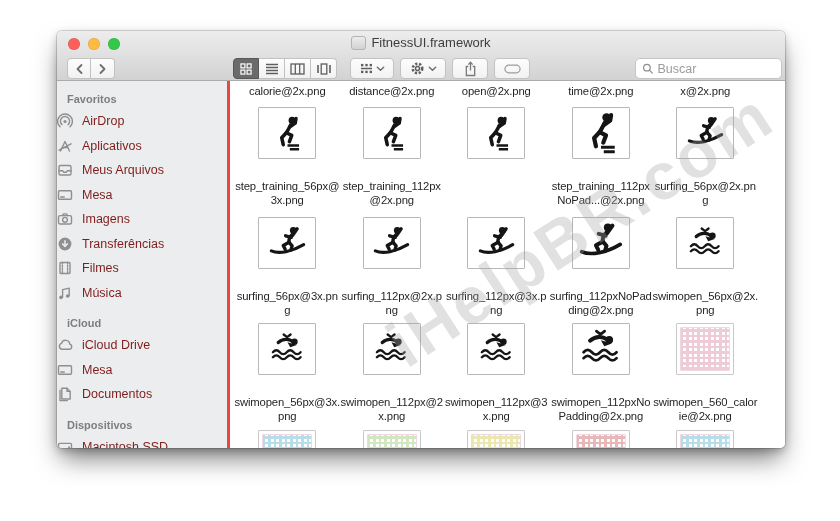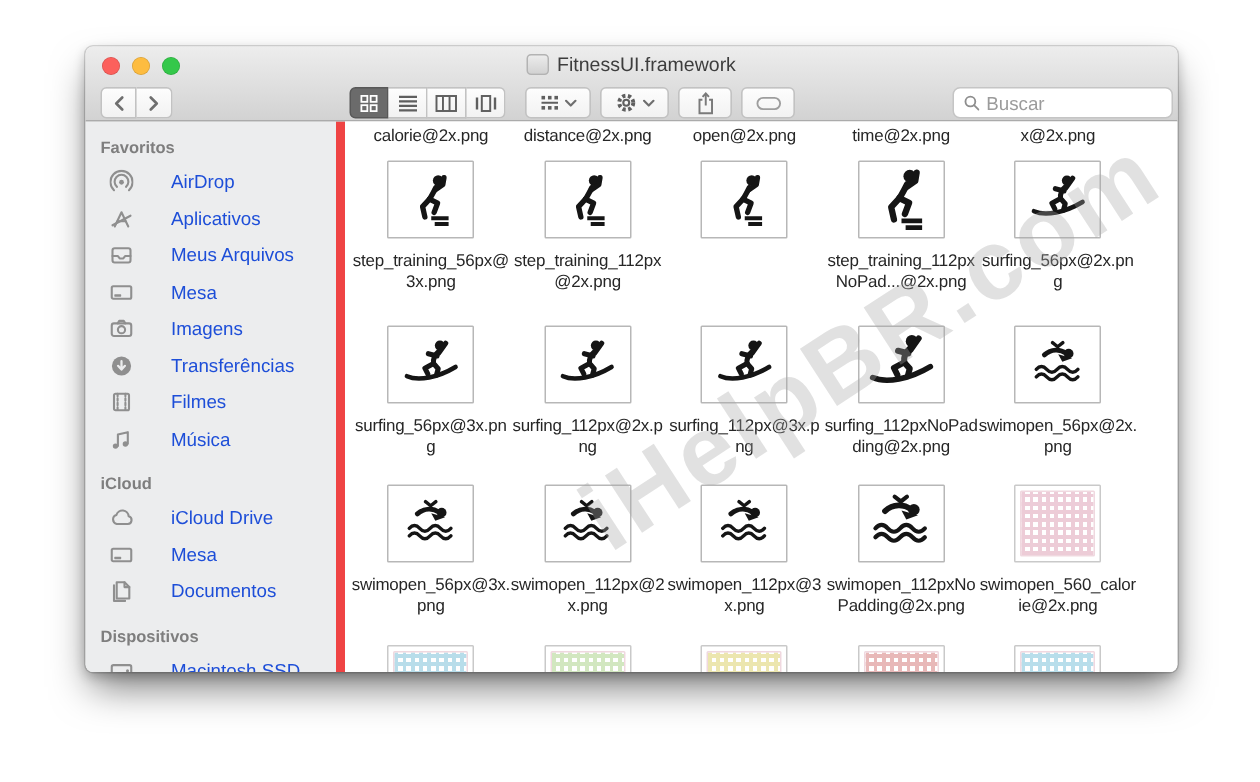--- a/index.html
+++ b/index.html
@@ -42,38 +42,38 @@
   .share { left:395px; width:36px; }
   .tag { left:437px; width:36px; }
   .search { left:578px; width:147px; height:21px; background:#fff; border:1px solid #c5c5c5;
     border-radius:5px; display:flex; align-items:center; padding:0 6px; gap:4px;justify-content:space-between; }
   .search input { border:none; outline:none; background:transparent; width:100%;
     font-size:12.5px; color:#444; font-family:inherit; }
   .search input::placeholder { color:#9b9b9b; }
 
   
   .wbody { flex:1; display:flex; min-height:0; }
-  .sidebar { flex:0 0 173px; background:#ecedee; border-right:6px solid #ef4444;
+  .sidebar { flex:0 0 173px; background:#ecedee; border-right:3px solid #ef4444;
     padding-top:10px; overflow:hidden; }
   .sb-header { height:16px; display:flex; align-items:center; padding-left:10px;
     font-size:11px; font-weight:bold; color:#7e7e7e; }
   .sb-header + .sb-item { margin-top:2px; }
   .sb-gap { height:10px; }
-  .sb-item { height:24.5px; display:flex; align-items:center; gap:25px; padding-left:16px;
-    font-size:12.5px; color:#1d4ed8; }
+  .sb-item { height:24.5px; display:flex; align-items:center; gap:9px; 
+    font-size:12.5px; color:#7f1d1d; }
   .sb-item svg { flex:0 0 16px; }
 
   .content { flex:1; position:relative; background:#fff; overflow:hidden; }
   .row { position:absolute; left:5px; display:flex; }
   .cell { width:104.5px; display:flex; flex-direction:column; align-items:center; }
   .thumb { width:58px; height:52px; background:#fff; border:1px solid #b7b7b7; border-radius:1px;
     display:flex; align-items:center; justify-content:center; }
   .pict { width:37px; height:37px; }
   .pict.big { width:44px; height:44px; }
-  .fname { margin-top:8px; width:106px; text-align:center; font-size:11.3px;
+  .fname { margin-top:20px; width:106px; text-align:center; font-size:11.3px;
     letter-spacing:-.15px; line-height:14px; color:#262626; word-break:break-all; }
   .fname.top { margin-top:0; }
   .sprite-box { width:50px; height:44px; border:1px solid #e3b9c6; border-radius:1px;
     background-image:
       repeating-linear-gradient(90deg, var(--c) 0 2.5px, transparent 2.5px 5.5px),
       repeating-linear-gradient(0deg, var(--c) 0 2.5px, transparent 2.5px 5.5px);
     opacity:.55; }
   .thumb.plain { border-color:#c9c9c9; }
 
   .watermark { position:absolute; left:30px; top:110px; width:640px; text-align:center;

